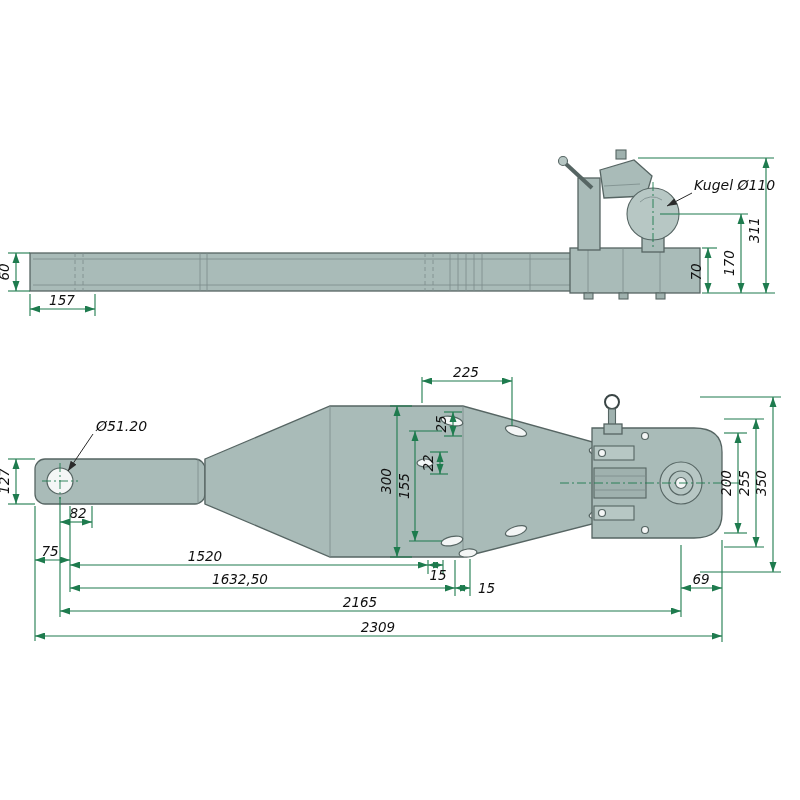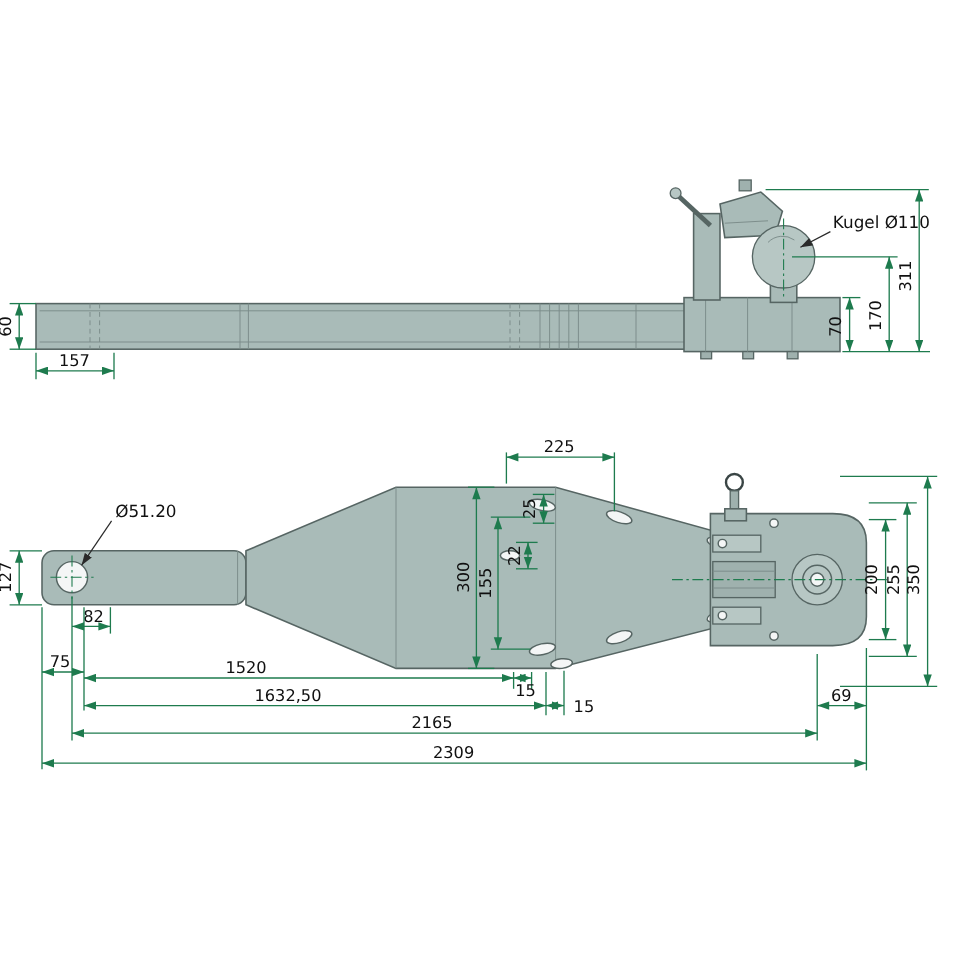--- a/index.html
+++ b/index.html
@@ -1,16 +1,16 @@
 <!DOCTYPE html>
 <html><head>
 <meta charset="utf-8">
 <style>
   html,body{margin:0;padding:0;background:#ffffff;}
-  .page{width:800px;height:800px;background:#fff;position:relative;font-family:"DejaVu Sans",sans-serif;}
+  .page{width:800px;height:800px;background:#fff;position:relative;font-family:"DejaVu Sans",sans-serif;font-style:italic;}
   svg{display:block;}
   .part{fill:#a9bbb8;stroke:#566563;stroke-width:1.3;}
   .part-light{fill:#b7c7c4;stroke:#566563;stroke-width:1.1;}
   .part-dark{fill:#9fb1ae;stroke:#566563;stroke-width:1.1;}
   .hole{fill:#f4f6f6;stroke:#566563;stroke-width:1.2;}
   .inner{stroke:#7b8c8a;stroke-width:0.8;fill:none;}
   .innerd{stroke:#7b8c8a;stroke-width:0.8;fill:none;stroke-dasharray:4 3;}
   .dim{stroke:#1e7b4e;stroke-width:1.1;fill:none;}
   .ctr{stroke:#1e7b4e;stroke-width:0.9;fill:none;stroke-dasharray:9 3 2 3;}
   .dimtxt{font-size:13.5px;fill:#101010;}

